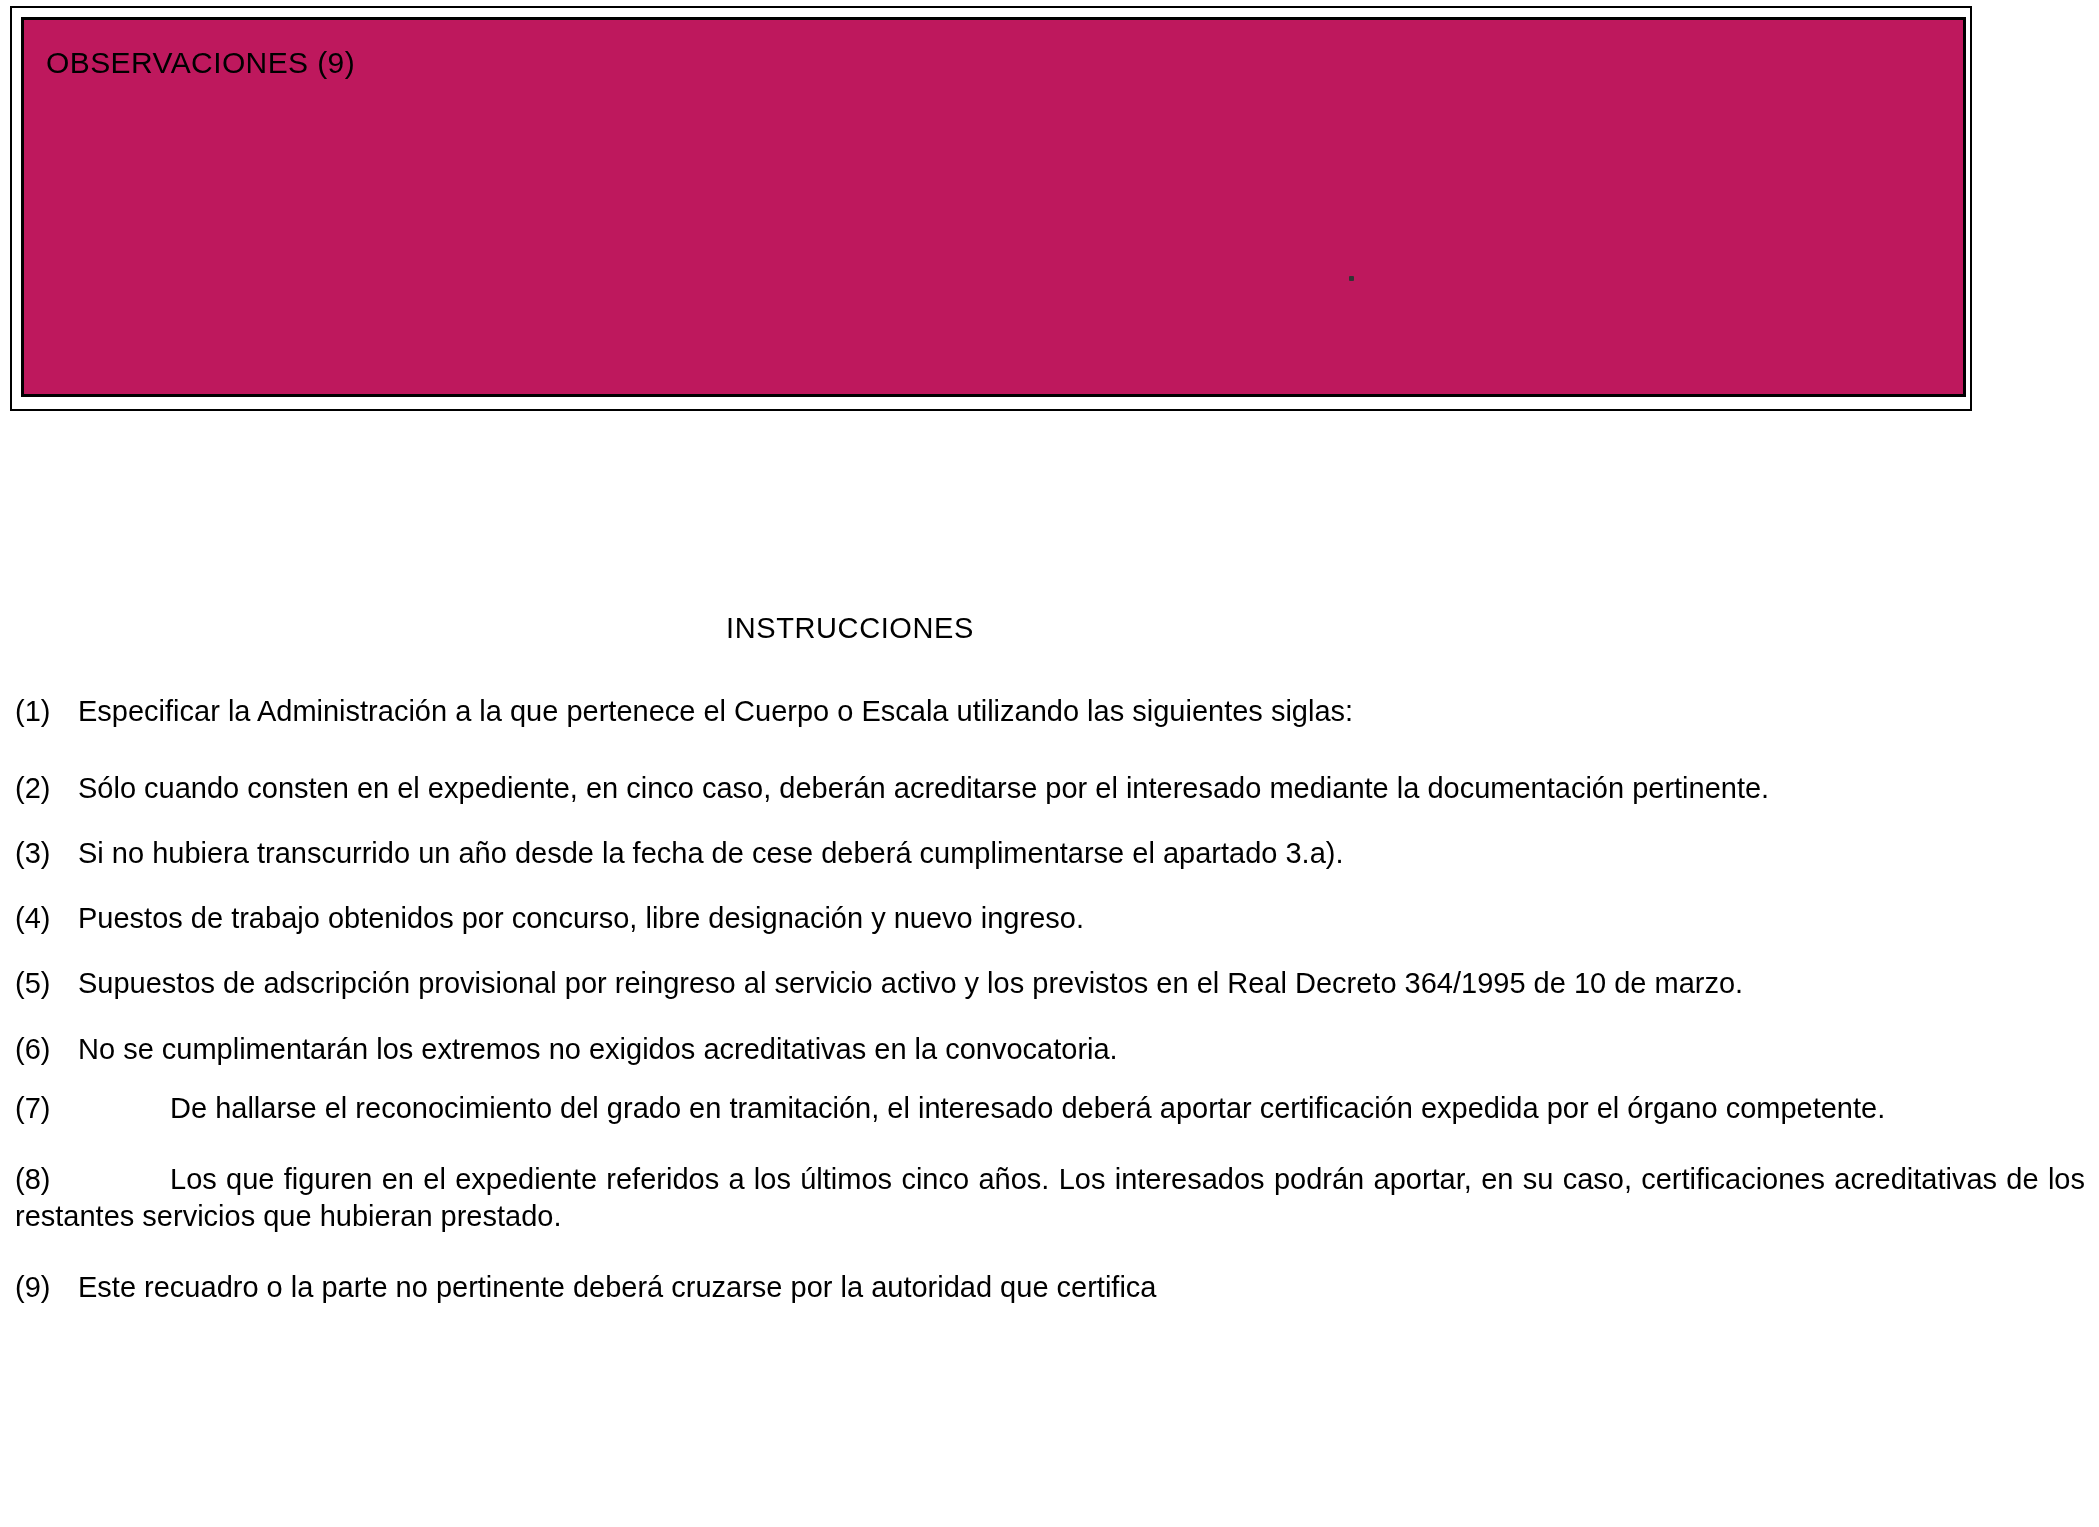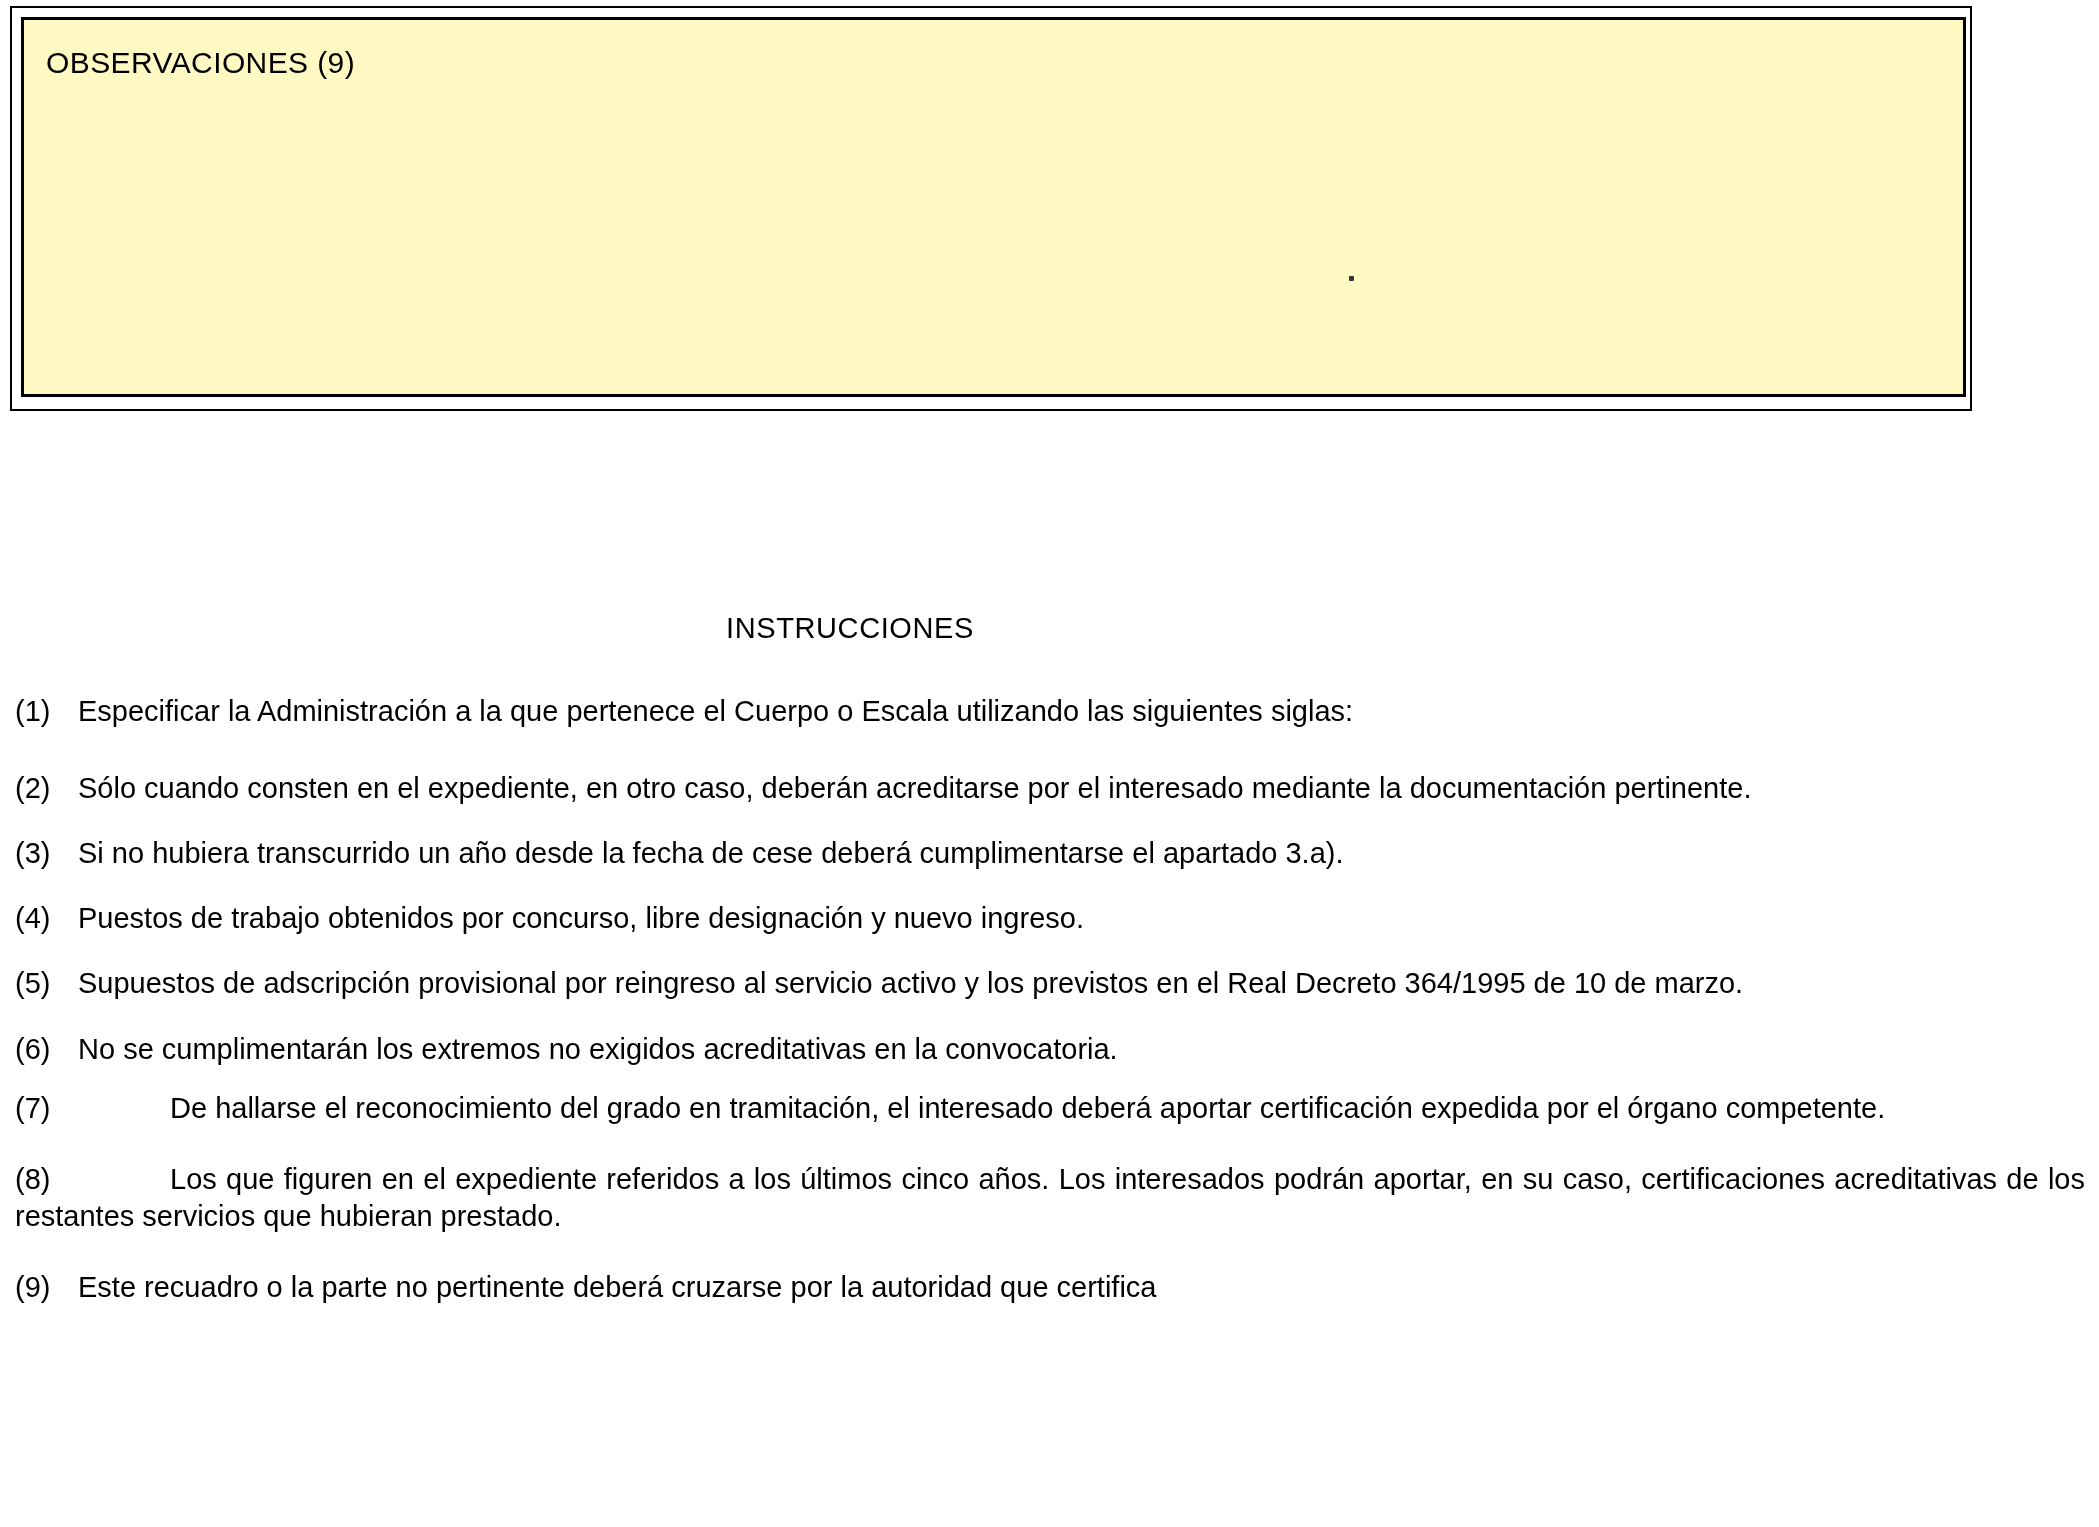--- a/index.html
+++ b/index.html
@@ -28,21 +28,21 @@
     background: #fff;
   }
   #observaciones-box-inner {
     position: absolute;
     left: 9px;
     top: 9px;
     right: 4px;
     bottom: 12px;
     border: 3px solid #000;
     box-sizing: border-box;
-    background: #fef9c3;
+    background: #be185d;
   }
   #observaciones-label {
     position: absolute;
     left: 22px;
     top: 26px;
     font-size: 30px;
     letter-spacing: 0.4px;
     white-space: nowrap;
   }
   #observaciones-speck {
@@ -136,21 +136,21 @@
 
 <div id="instructions-list">
 
   <div class="instruction-row" id="row-1">
     <span class="marker">(1)</span>
     <div class="body">Especificar la Administración a la que pertenece el Cuerpo o Escala utilizando las siguientes siglas:</div>
   </div>
 
   <div class="instruction-row" id="row-2">
     <span class="marker">(2)</span>
-    <div class="body">Sólo cuando consten en el expediente, en otro caso, deberán acreditarse por el interesado mediante la documentación pertinente.</div>
+    <div class="body">Sólo cuando consten en el expediente, en cinco caso, deberán acreditarse por el interesado mediante la documentación pertinente.</div>
   </div>
 
   <div class="instruction-row" id="row-3">
     <span class="marker">(3)</span>
     <div class="body">Si no hubiera transcurrido un año desde la fecha de cese deberá cumplimentarse el apartado 3.a).</div>
   </div>
 
   <div class="instruction-row" id="row-4">
     <span class="marker">(4)</span>
     <div class="body">Puestos de trabajo obtenidos por concurso, libre designación y nuevo ingreso.</div>

